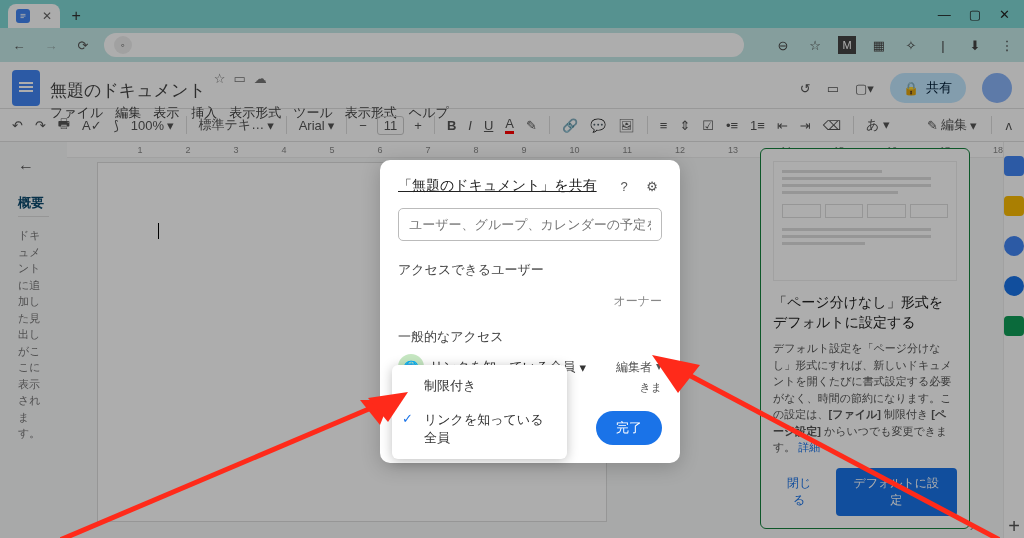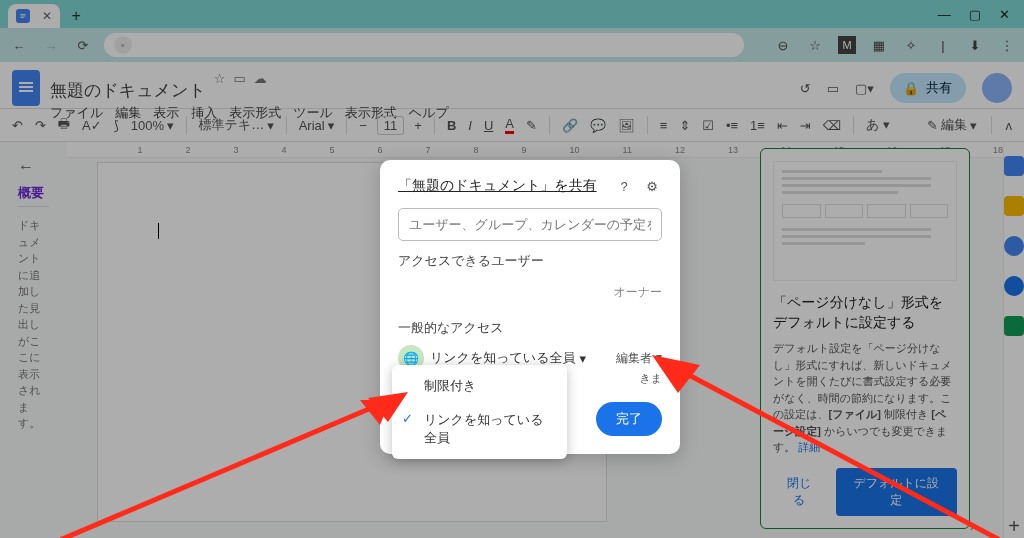--- a/index.html
+++ b/index.html
@@ -33,21 +33,21 @@
   
   .toolbar{height:34px;border-top:1px solid #e0e0e0;border-bottom:1px solid #e0e0e0;display:flex;align-items:center;padding:0 10px;gap:8px;font-size:13px;color:#555;}
   .tool-sep{width:1px;height:18px;background:#ddd;margin:0 2px;}
   .tool-item{display:flex;align-items:center;gap:3px;padding:2px;}
   .font-size-box{border:1px solid #ccc;padding:1px 6px;border-radius:3px;}
   .toolbar-right{margin-left:auto;display:flex;align-items:center;gap:10px;}
   
   .workspace{position:relative;height:396px;background:#f8f9fa;display:flex;}
   .outline-pane{width:200px;padding:14px 18px;}
   .outline-back{font-size:16px;color:#555;}
-  .outline-title{font-size:13px;font-weight:bold;margin-top:10px;color:#6d28d9;border-bottom:1px solid #ddd;padding-bottom:4px;}
+  .outline-title{font-size:13px;font-weight:bold;margin-top:20px;color:#0c4a6e;border-bottom:1px solid #ddd;padding-bottom:4px;}
   .outline-hint{font-size:11px;color:#777;margin-top:10px;line-height:1.5;}
   .doc-wrap{flex:1;position:relative;}
   .ruler{height:16px;background:#fff;border-bottom:1px solid #eee;font-size:9px;color:#888;display:flex;align-items:center;padding-left:70px;gap:43px;}
   .page{position:absolute;left:30px;top:20px;width:510px;height:360px;background:#fff;border:1px solid #ddd;padding:60px 60px;}
   .cursor{width:1px;height:16px;background:#000;}
   .side-rail{width:44px;background:#fff;border-left:1px solid #eee;display:flex;flex-direction:column;align-items:center;gap:20px;padding-top:14px;}
   .rail-ico{width:20px;height:20px;border-radius:4px;}
   .companion{position:absolute;right:54px;top:6px;width:210px;background:#fff;border:1px solid #15803d;border-radius:6px;padding:12px;font-size:11px;}
   .comp-preview{height:120px;background:#fff;border:1px solid #eee;margin-bottom:12px;padding:8px;display:flex;flex-direction:column;gap:4px;}
   .pline{height:3px;background:#ddd;}
@@ -59,21 +59,21 @@
   .btn-prim{background:#1a73e8;color:#fff;border:none;border-radius:4px;font-size:12px;padding:7px 12px;}
   .scroll-right{position:absolute;bottom:4px;right:50px;color:#888;}
   
   .overlay{position:absolute;inset:0;background:rgba(0,0,0,.32);z-index:50;}
   
   .share-dialog{position:absolute;left:380px;top:160px;width:300px;background:#fff;border-radius:10px;z-index:60;padding:16px 18px 18px 18px;box-shadow:0 4px 20px rgba(0,0,0,.2);}
   .sd-head{display:flex;align-items:center;gap:8px;}
   .sd-title{font-size:14px;color:#222;flex:1;text-decoration:underline;}
   .sd-ico{width:20px;height:20px;color:#555;display:flex;align-items:center;justify-content:center;}
   .sd-input{width:100%;margin-top:12px;border:1px solid #bbb;border-radius:5px;padding:8px 10px;font-size:13px;color:#777;}
-  .sd-sec{font-size:13px;color:#444;margin-top:11px;}
+  .sd-sec{font-size:13px;color:#444;margin-top:20px;}
   .sd-owner{text-align:right;color:#888;font-size:12px;margin-top:14px;}
   .sd-sec2{font-size:13px;color:#444;margin-top:18px;}
   .access-row{display:flex;align-items:center;margin-top:8px;gap:6px;}
   .globe{width:26px;height:26px;border-radius:50%;background:#c6e7c2;display:flex;align-items:center;justify-content:center;color:#1e8e3e;}
   .access-drop{font-size:13px;color:#333;display:flex;align-items:center;gap:4px;}
   .role-drop{margin-left:auto;font-size:12px;color:#555;display:flex;align-items:flex-start;gap:4px;}
   .access-text{font-size:11px;color:#555;margin-left:32px;}
   .sd-done{display:flex;justify-content:flex-end;margin-top:16px;}
   .done-btn{background:#1a73e8;color:#fff;border:none;border-radius:18px;padding:8px 20px;font-size:13px;}
   

